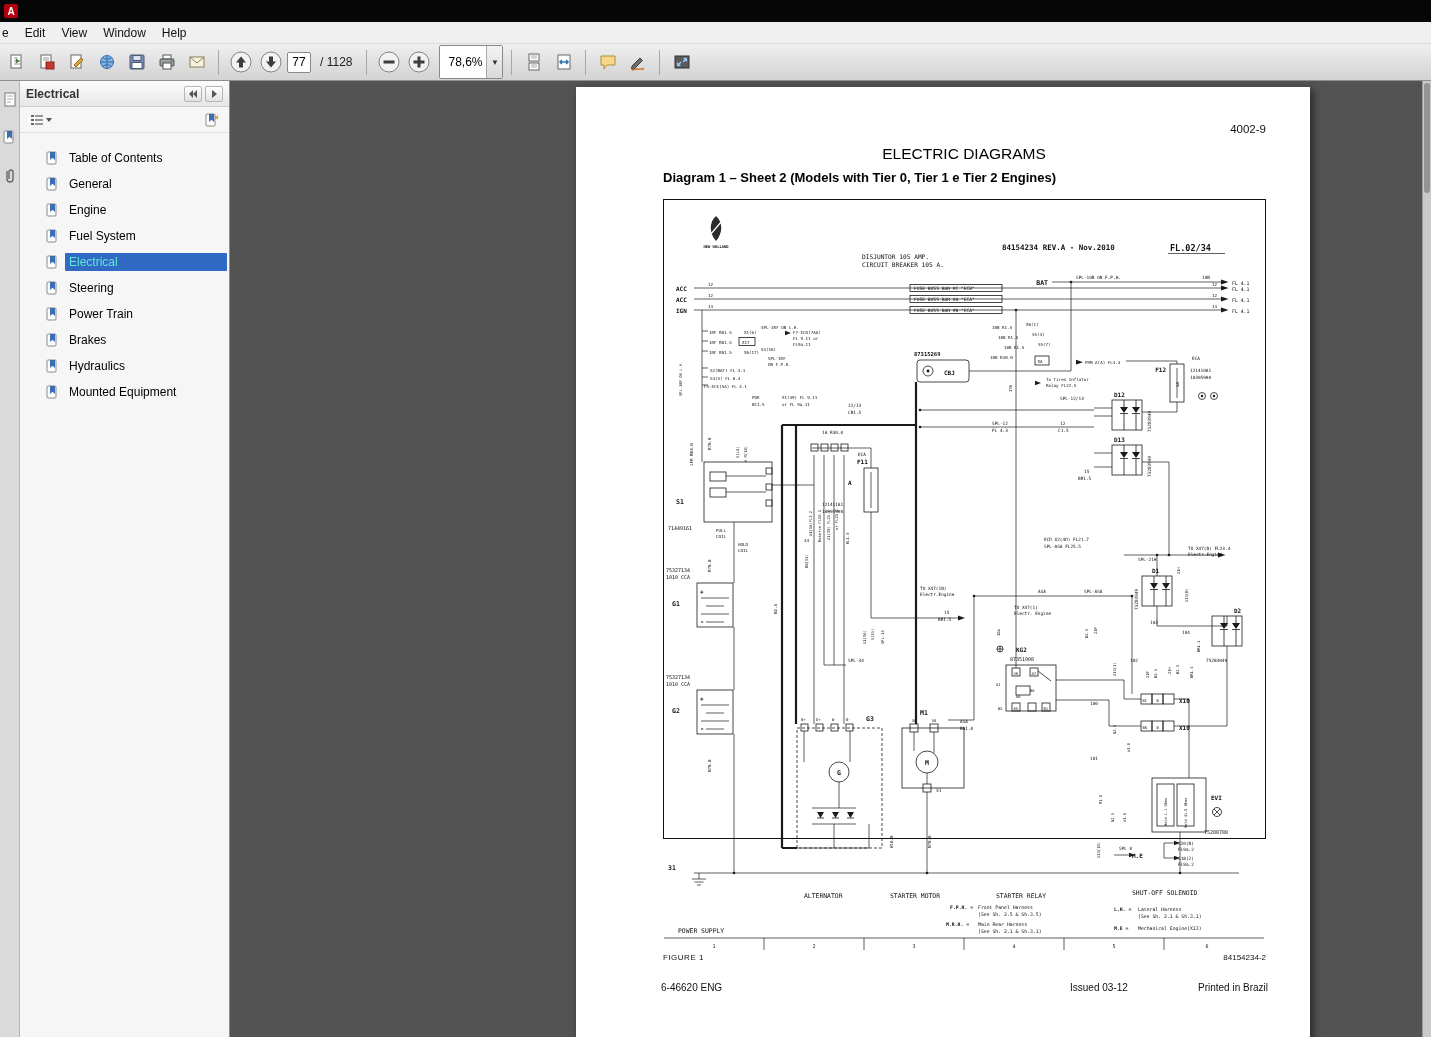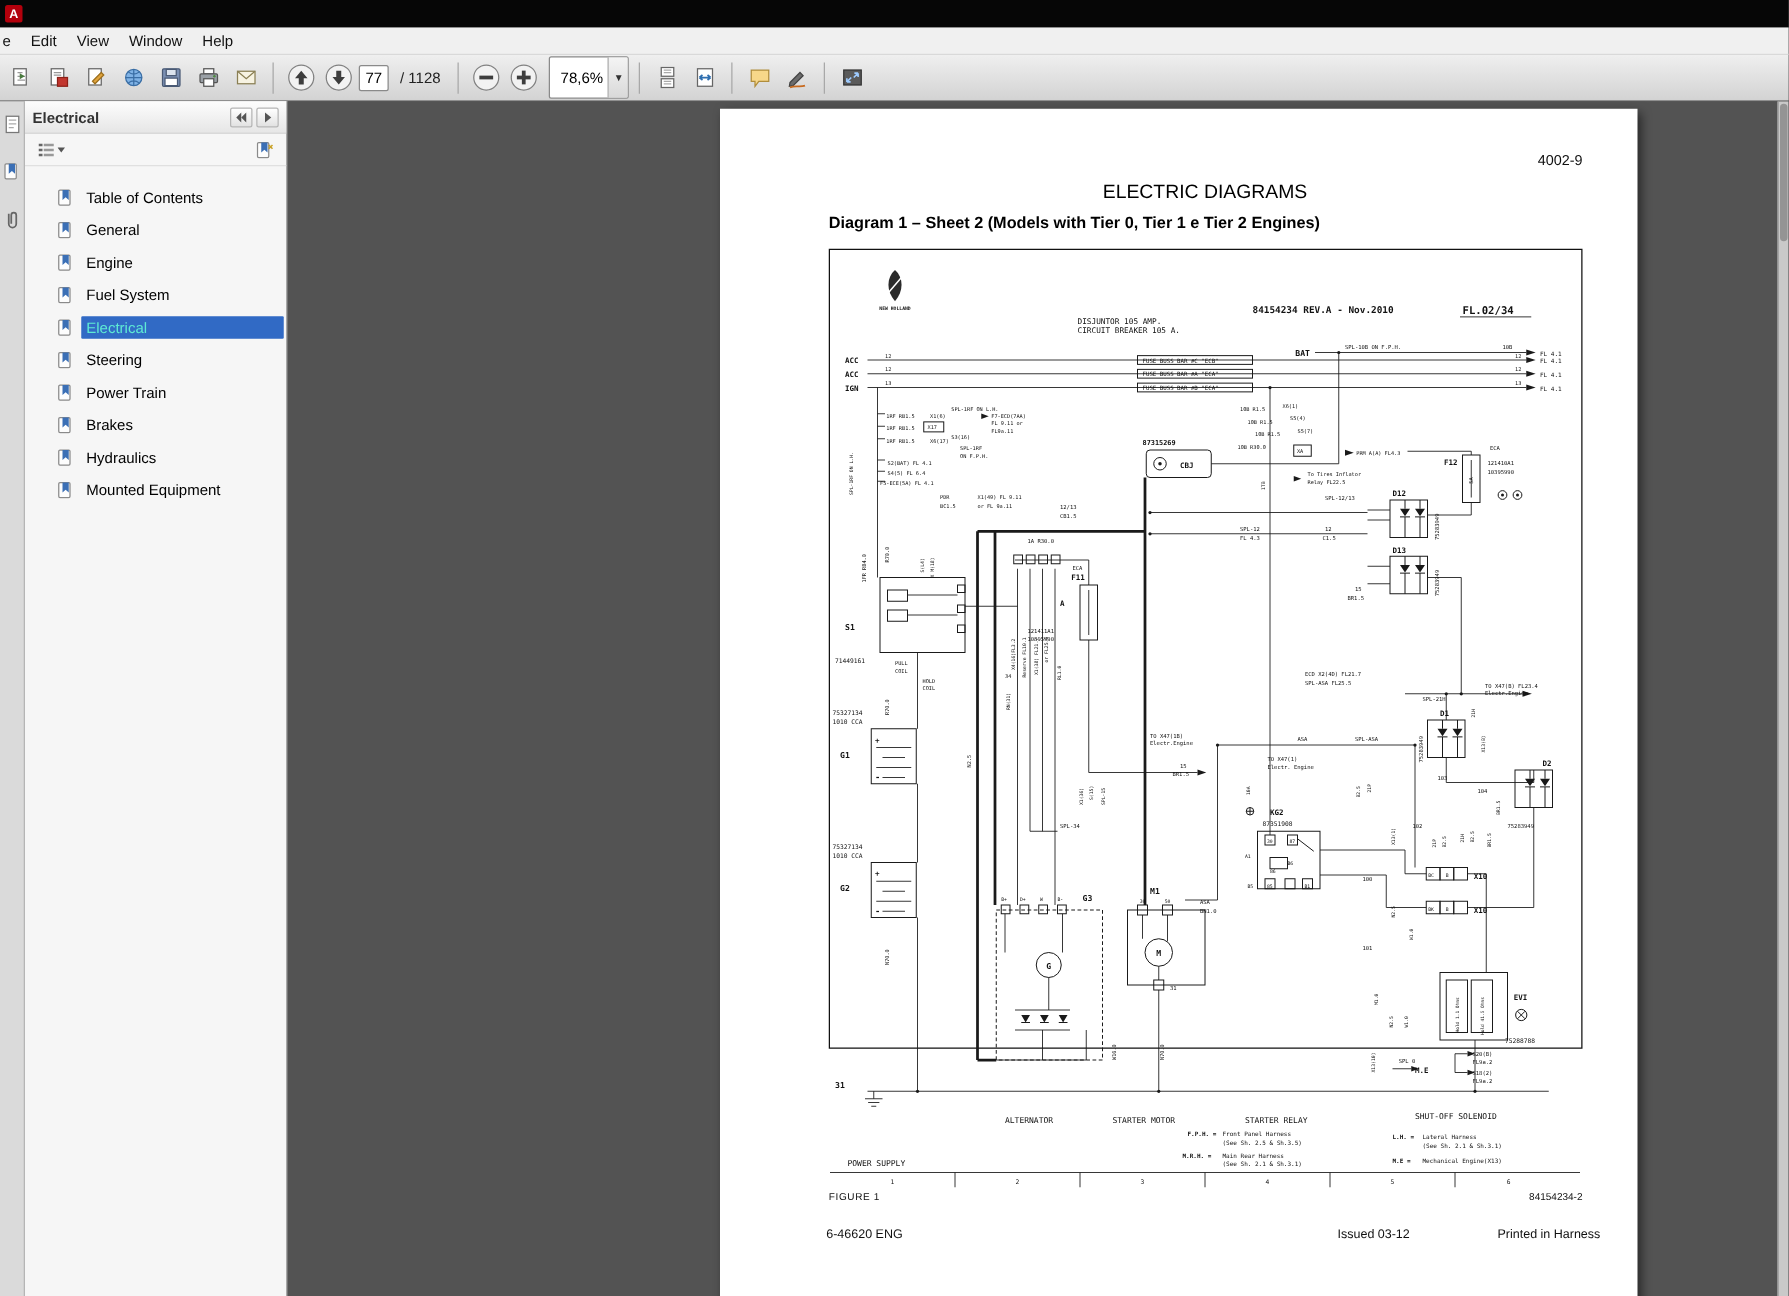--- a/index.html
+++ b/index.html
@@ -672,20 +672,20 @@
               <text x="450" y="747.5" font-size="5" text-anchor="middle">5</text>
               <text x="543" y="747.5" font-size="5" text-anchor="middle">6</text>
             </g>
         </svg>
       </div>
 
       <div class="fig-label">FIGURE 1</div>
       <div class="fig-code">84154234-2</div>
       <div class="foot l">6-46620 ENG</div>
       <div class="foot c">Issued 03-12</div>
-      <div class="foot r">Printed in Harness</div>
+      <div class="foot r">Printed in Brazil</div>
     </div>
 
     <div class="vscroll">
       <div class="vthumb"></div>
     </div>
   </div>
 </div>
 
 </body></html>

